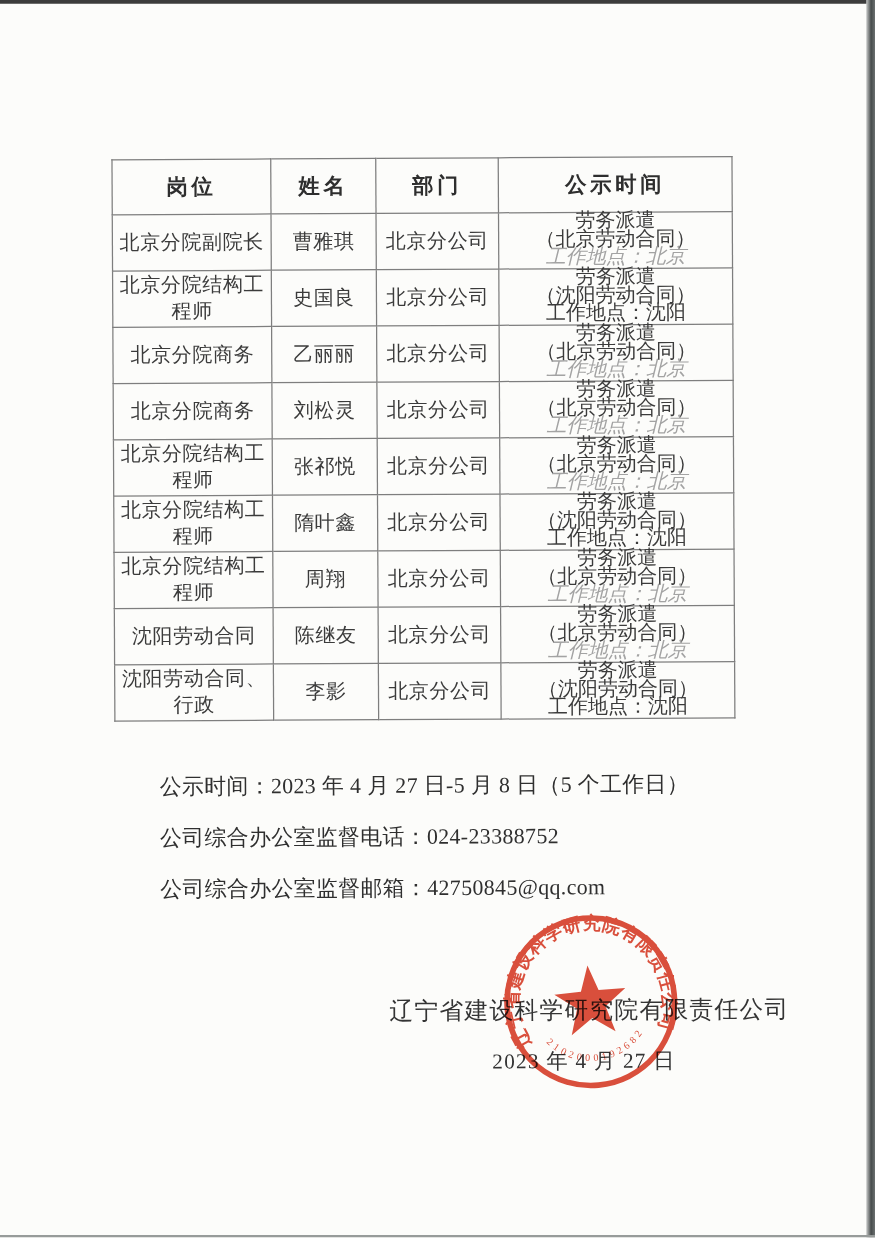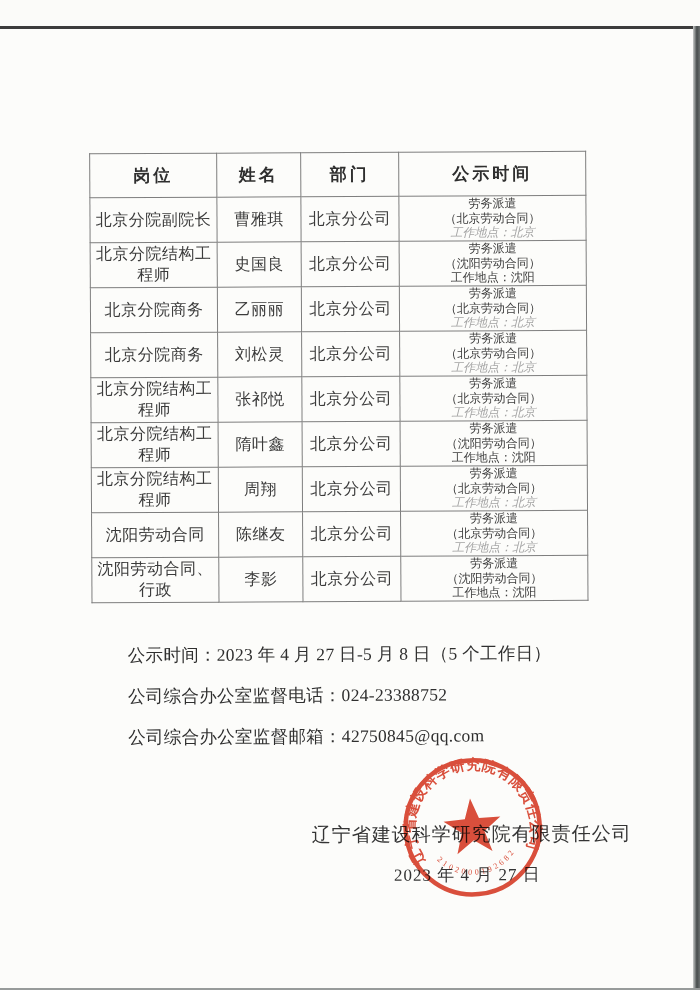--- a/index.html
+++ b/index.html
@@ -2,21 +2,21 @@
 <html><head>
 <meta charset="utf-8">
 <style>
   html,body{margin:0;padding:0;}
   body{
     width:700px;height:990px;overflow:hidden;position:relative;
     background:#fbfbf9;
     font-family:"Liberation Serif","DejaVu Serif",serif;
     color:#333;
   }
-  .page{position:absolute;inset:0;background:#fcfcfa;margin-top:26px;}
+  .page{position:absolute;inset:0;background:#fcfcfa;}
   .content{position:absolute;inset:0;transform:rotate(-0.3deg);transform-origin:50% 50%;}
 
   
   .edge-top{position:absolute;left:0;top:0;width:100%;height:3px;background:#3c3c3c;}
   .edge-right{position:absolute;right:0;top:0;width:7px;height:100%;
     background:linear-gradient(to right,#c9cbca,#474c4c 55%,#6b7070);}
   .edge-bottom{position:absolute;left:0;bottom:0;width:100%;height:2px;background:#979b9a;}
 
   
   table.roster{
@@ -28,21 +28,21 @@
     border:1px solid #7e7e7e;
     text-align:center;vertical-align:middle;padding:0 2px;
   }
   .roster th{
     height:43px;font-size:17px;font-weight:600;
     letter-spacing:3px;color:#2e2e2e;
   }
   .roster td{
     height:44px;font-size:16px;color:#3b3b3b;letter-spacing:0.5px;
   }
-  .roster td[data-name="contract-cell"]{font-size:12px;line-height:14.5px;letter-spacing:0;}
+  .roster td[data-name="contract-cell"]{font-size:16px;line-height:14.5px;letter-spacing:0;}
   .roster td[data-name="contract-cell"] div{white-space:nowrap;}
   .roster .muted{color:#a3a3a3;font-style:italic;}
 
   
   .notes{position:absolute;left:127px;top:616px;font-size:17.5px;color:#2f2f2f;letter-spacing:0.3px;}
   .notes div{margin-bottom:17px;white-space:nowrap;}
 
   
   .sig-company{position:absolute;left:310px;top:796px;font-size:19px;letter-spacing:1px;color:#343434;white-space:nowrap;}
   .sig-date{position:absolute;left:392px;top:838px;font-size:17px;letter-spacing:1px;color:#343434;white-space:nowrap;}

